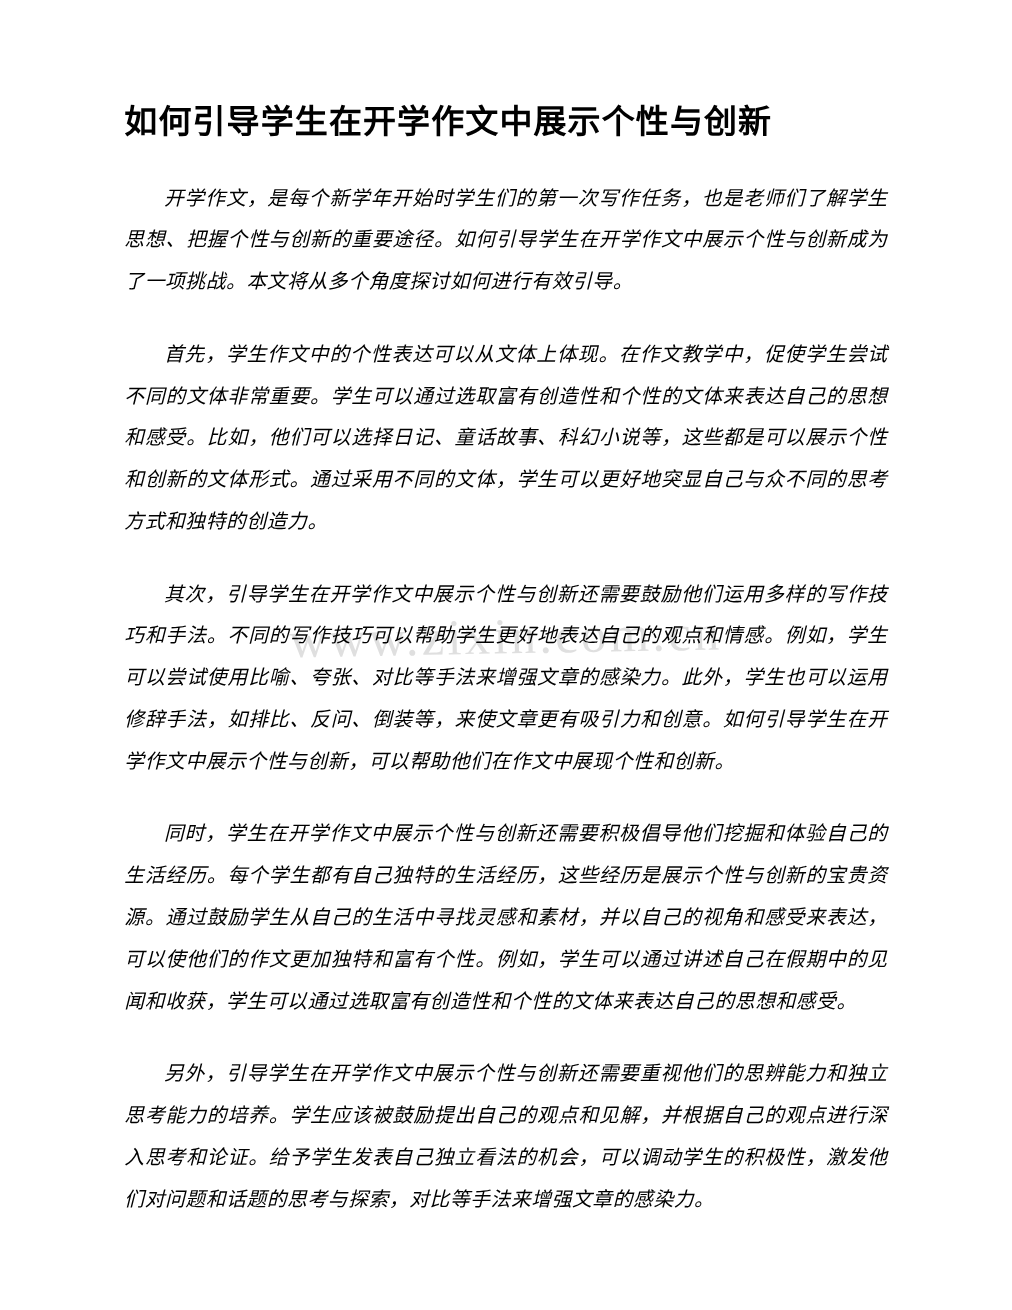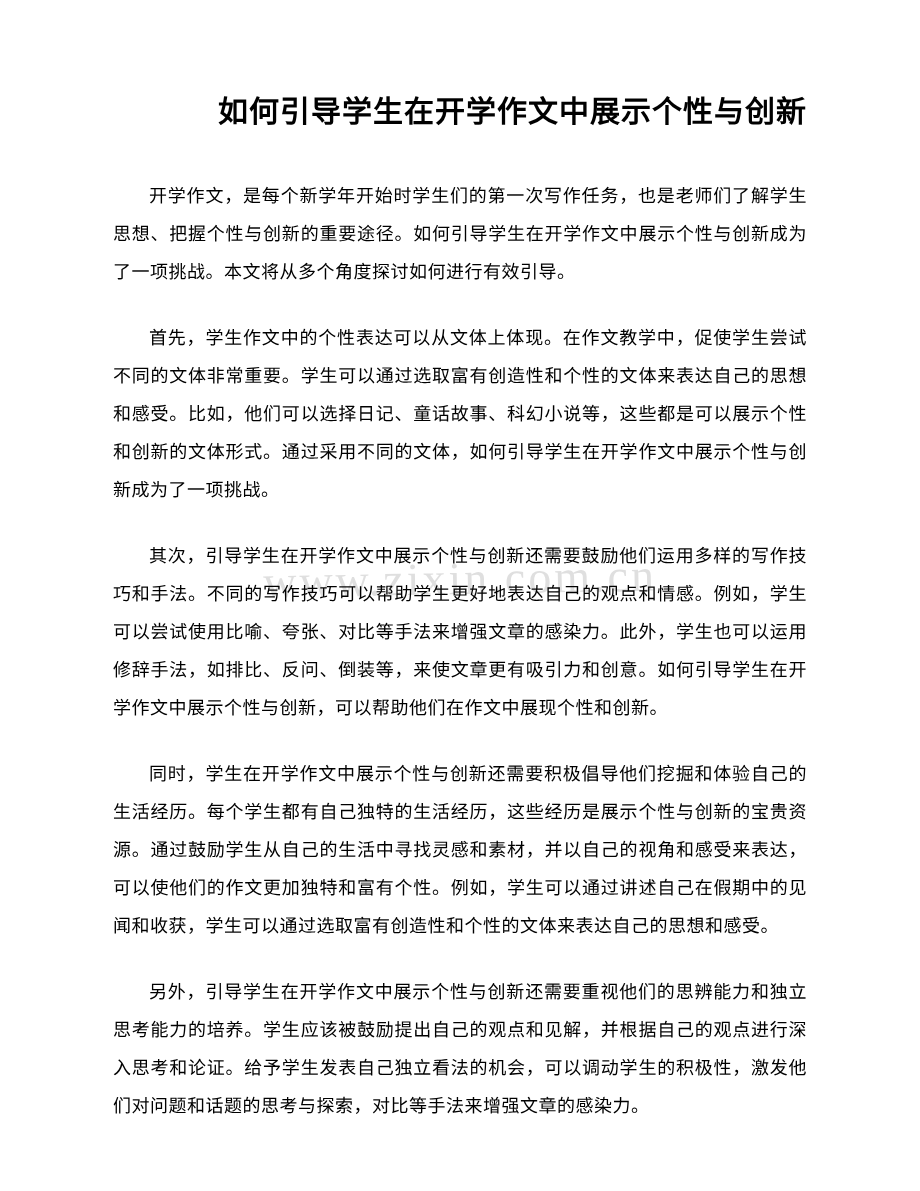--- a/index.html
+++ b/index.html
@@ -13,32 +13,33 @@
     min-height: 1191px;
     margin: 0 auto;
     background: #ffffff;
     box-sizing: border-box;
     padding: 92px 113px 60px 113px;
     font-family: "Liberation Serif", "DejaVu Serif", serif;
     color: #000000;
     overflow: hidden;
   }
   .doc-title {
-    margin: 0 0 46px 0;
-    text-align: right;
+    margin: 0 0 30px 0;
+    text-align: left;
     font-size: 30px;
     font-weight: bold;
     letter-spacing: 1px;
     line-height: 1.3;
     position: relative;
     z-index: 1;
   }
   .doc-body {
     position: relative;
     z-index: 1;
+    font-style: italic;
   }
   .doc-paragraph {
     margin: 0 0 28px 0;
     font-size: 18px;
     line-height: 38px;
     text-align: justify;
     text-indent: 2em;
     letter-spacing: 0.5px;
   }
   .doc-paragraph:last-child {
@@ -63,18 +64,18 @@
 </head>
 <body>
 
 <div class="doc-page">
   <div class="doc-watermark">www.zixin.com.cn</div>
 
   <h1 class="doc-title">如何引导学生在开学作文中展示个性与创新</h1>
 
   <div class="doc-body">
     <p class="doc-paragraph">开学作文，是每个新学年开始时学生们的第一次写作任务，也是老师们了解学生思想、把握个性与创新的重要途径。如何引导学生在开学作文中展示个性与创新成为了一项挑战。本文将从多个角度探讨如何进行有效引导。</p>
-    <p class="doc-paragraph">首先，学生作文中的个性表达可以从文体上体现。在作文教学中，促使学生尝试不同的文体非常重要。学生可以通过选取富有创造性和个性的文体来表达自己的思想和感受。比如，他们可以选择日记、童话故事、科幻小说等，这些都是可以展示个性和创新的文体形式。通过采用不同的文体，如何引导学生在开学作文中展示个性与创新成为了一项挑战。</p>
+    <p class="doc-paragraph">首先，学生作文中的个性表达可以从文体上体现。在作文教学中，促使学生尝试不同的文体非常重要。学生可以通过选取富有创造性和个性的文体来表达自己的思想和感受。比如，他们可以选择日记、童话故事、科幻小说等，这些都是可以展示个性和创新的文体形式。通过采用不同的文体，学生可以更好地突显自己与众不同的思考方式和独特的创造力。</p>
     <p class="doc-paragraph">其次，引导学生在开学作文中展示个性与创新还需要鼓励他们运用多样的写作技巧和手法。不同的写作技巧可以帮助学生更好地表达自己的观点和情感。例如，学生可以尝试使用比喻、夸张、对比等手法来增强文章的感染力。此外，学生也可以运用修辞手法，如排比、反问、倒装等，来使文章更有吸引力和创意。如何引导学生在开学作文中展示个性与创新，可以帮助他们在作文中展现个性和创新。</p>
     <p class="doc-paragraph">同时，学生在开学作文中展示个性与创新还需要积极倡导他们挖掘和体验自己的生活经历。每个学生都有自己独特的生活经历，这些经历是展示个性与创新的宝贵资源。通过鼓励学生从自己的生活中寻找灵感和素材，并以自己的视角和感受来表达，可以使他们的作文更加独特和富有个性。例如，学生可以通过讲述自己在假期中的见闻和收获，学生可以通过选取富有创造性和个性的文体来表达自己的思想和感受。</p>
     <p class="doc-paragraph">另外，引导学生在开学作文中展示个性与创新还需要重视他们的思辨能力和独立思考能力的培养。学生应该被鼓励提出自己的观点和见解，并根据自己的观点进行深入思考和论证。给予学生发表自己独立看法的机会，可以调动学生的积极性，激发他们对问题和话题的思考与探索，对比等手法来增强文章的感染力。</p>
   </div>
 </div>
 
 </body></html>

